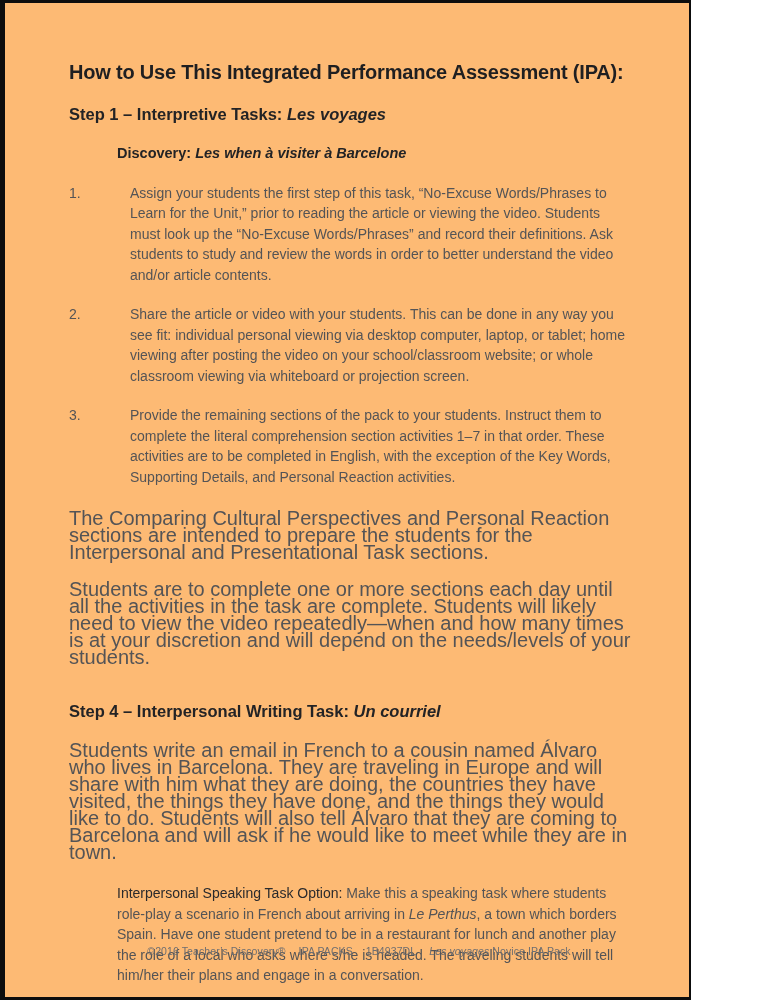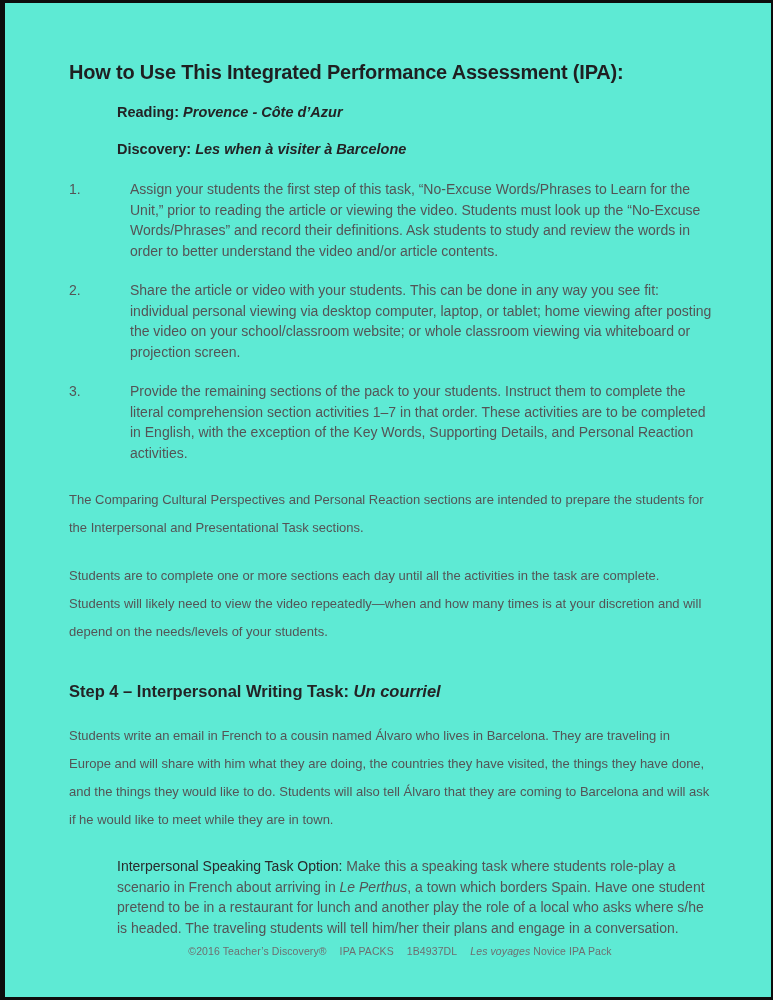--- a/index.html
+++ b/index.html
@@ -1,24 +1,24 @@
 <!DOCTYPE html>
 <html><head>
 <meta charset="utf-8">
 <style>
   html, body {
     margin: 0;
     padding: 0;
     background: #ffffff;
   }
   .page {
-    width: 773px;
+    width: 691px;
     height: 1000px;
     box-sizing: border-box;
-    background: #5eead4;
+    background: #fdba74;
     border-top: 3px solid #0d0d0d;
     border-left: 5px solid #0d0d0d;
     border-right: 2px solid #0d0d0d;
     border-bottom: 3px solid #0d0d0d;
     position: relative;
     font-family: "Liberation Sans", sans-serif;
     overflow: hidden;
   }
   .content {
     padding: 0 58px 0 64px;
@@ -56,22 +56,22 @@
     color: #545456;
   }
   .list-item:first-child { margin-top: 0; }
   .num {
     flex: 0 0 22px;
     color: #545456;
   }
   .item-text { flex: 1; margin-left: 39px; }
   .para {
     margin: 20px 0 0 0;
-    font-size: 13px;
-    line-height: 28px;
+    font-size: 20px;
+    line-height: 17px;
     color: #545456;
     max-width: 645px;
   }
   .para-first { margin-top: 23px; }
   .step2-heading { margin-top: 36px; }
   .speaking-option {
     margin: 22px 0 0 48px;
     font-size: 14px;
     line-height: 20.5px;
     color: #545456;
@@ -95,22 +95,22 @@
   .footer .gap { margin-left: 13px; }
 </style>
 </head>
 <body>
 
 <div class="page">
   <div class="content">
 
     <h1 class="title">How to Use This Integrated Performance Assessment (IPA):</h1>
 
+    <h2 class="step-heading"><span>Step 1 – Interpretive Tasks: </span><span class="bi">Les voyages</span></h2>
 
-    <p class="sub-line"><span>Reading: </span><span class="bi">Provence - Côte d’Azur</span></p>
 
     <p class="sub-line"><span>Discovery: </span><span class="bi">Les when à visiter à Barcelone</span></p>
 
     <div class="steps-list">
       <div class="list-item">
         <span class="num">1.</span>
         <span class="item-text">Assign your students the first step of this task, “No-Excuse Words/Phrases to Learn for the Unit,” prior to reading the article or viewing the video. Students must look up the “No-Excuse Words/Phrases” and record their definitions. Ask students to study and review the words in order to better understand the video and/or article contents.</span>
       </div>
       <div class="list-item">
         <span class="num">2.</span>

